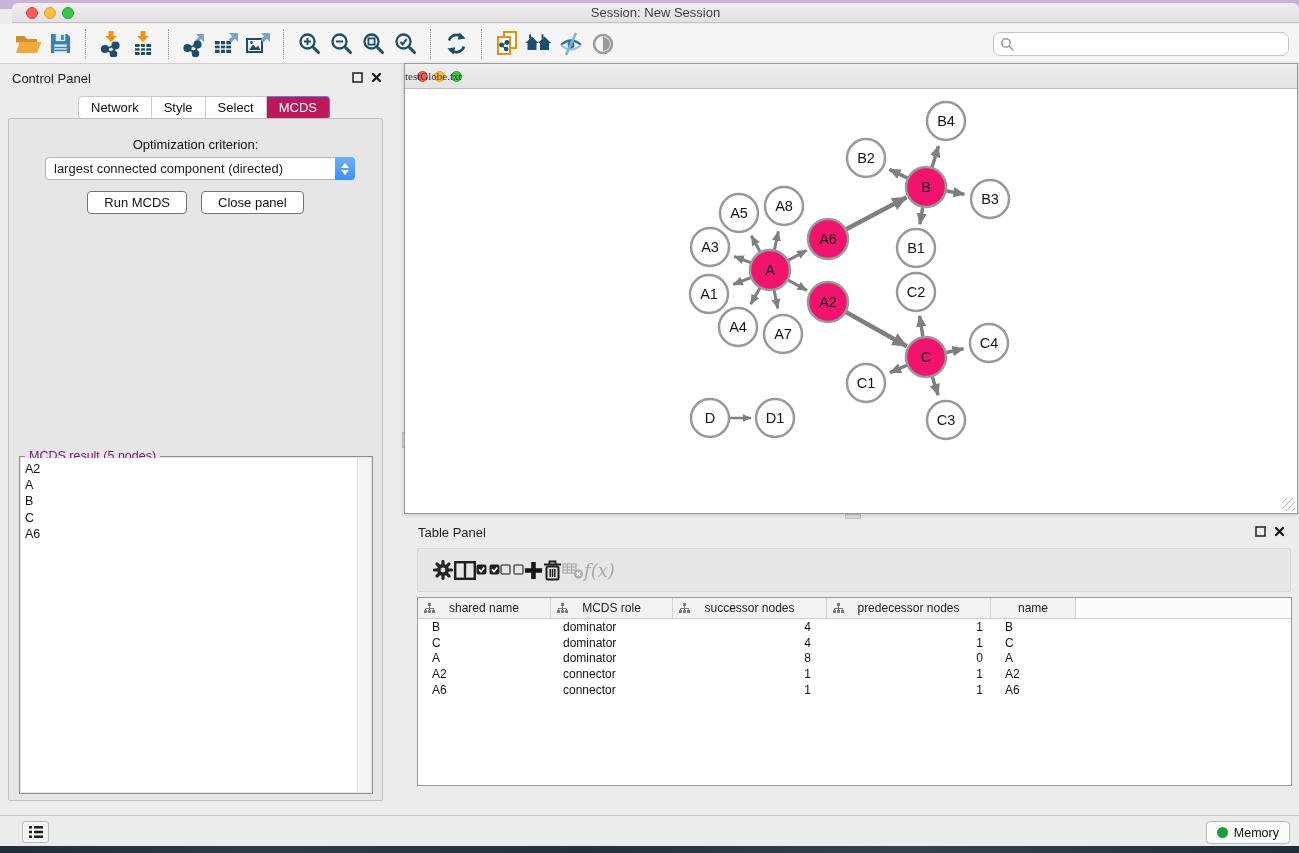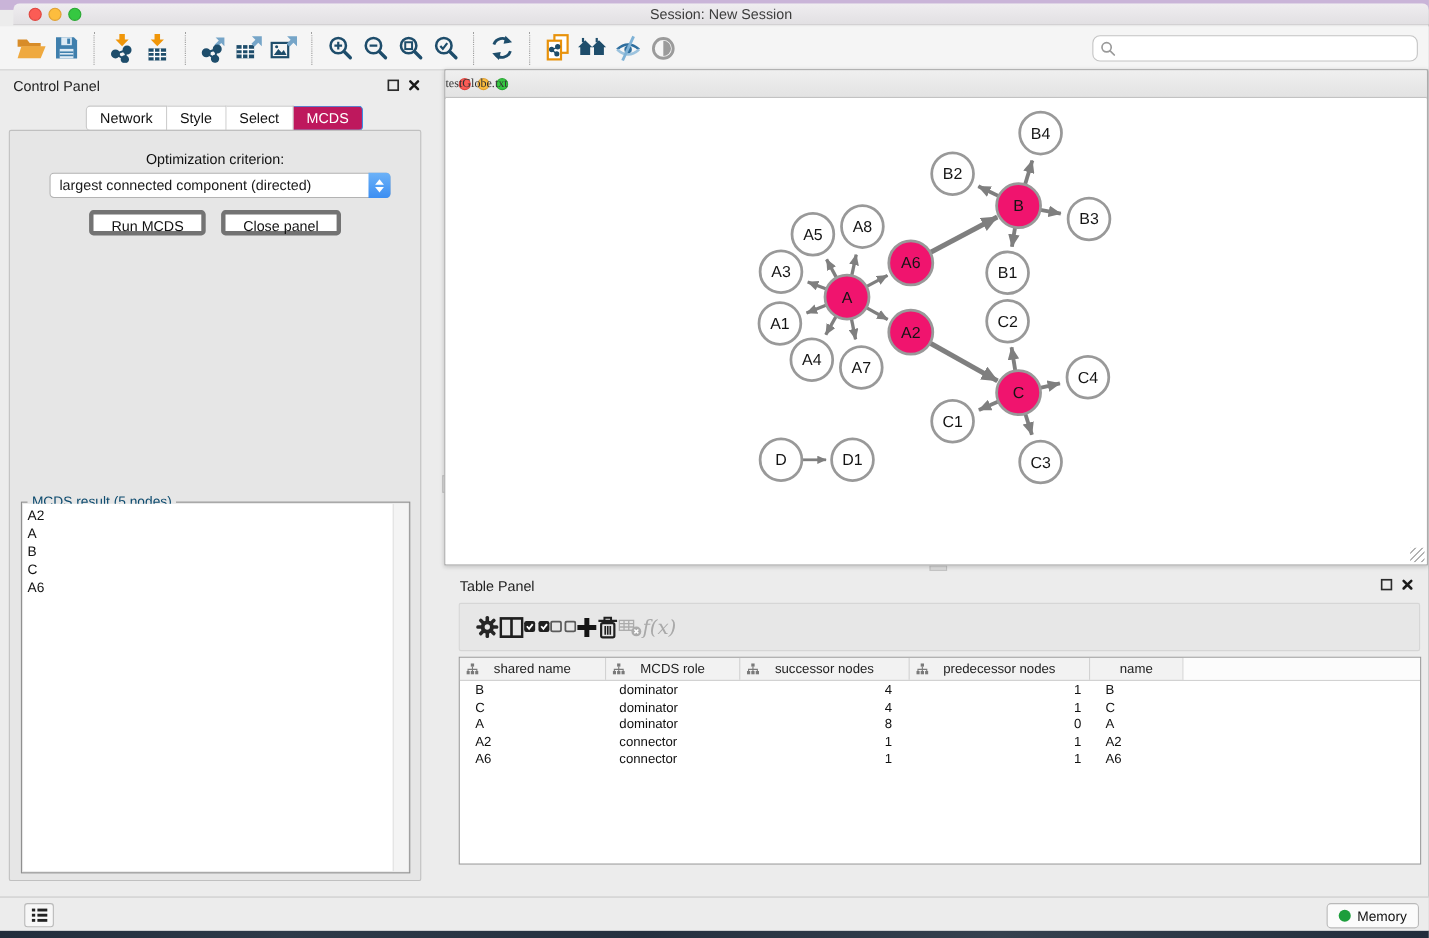--- a/index.html
+++ b/index.html
@@ -53,26 +53,26 @@
   .criterion { position:absolute; top:38px; left:36px; right:27px; height:23px;
     background:#fff; border:1px solid #b3b3b3; border-radius:4px;
     display:flex; align-items:center; font-size:13px; }
   .criterion .val { flex:1; padding-left:8px; white-space:nowrap; overflow:hidden; }
   .criterion .stepper { width:20px; height:23px; margin:-1px -1px -1px 0;
     background:linear-gradient(#6cb2f8,#3c8ef2); border-radius:0 4px 4px 0;
     display:flex; flex-direction:column; align-items:center; justify-content:center; gap:2px; }
   .stepper .up { width:0; height:0; border-left:4px solid transparent; border-right:4px solid transparent; border-bottom:5px solid #fff; }
   .stepper .down { width:0; height:0; border-left:4px solid transparent; border-right:4px solid transparent; border-top:5px solid #fff; }
   .cp-buttons { position:absolute; top:72px; left:0; right:0; display:flex; justify-content:center; gap:14px; }
-  .mac-btn { background:#fff; border:4px solid #737373; border-radius:4px; height:23px;
+  .mac-btn { background:#fff; border:1px solid #737373; border-radius:4px; height:23px;
     padding:0 16px; font-size:13px; color:#111; line-height:21px; }
   .fieldset { position:absolute; left:10px; right:9px; top:337px; bottom:6px;
     border:1px solid #8f8f8f; }
   .fieldset .legend { position:absolute; top:-8px; left:5px; background:#e6e6e6;
-    padding:0 4px; font-size:12.5px; color:#0c4a6e; }
+    padding:0 4px; font-size:12.5px; color:#701a75; }
   .fieldset .list { position:absolute; inset:1px; background:#fff; overflow:hidden; }
   .fieldset .track { position:absolute; top:1px; bottom:1px; right:1px; width:14px;
     background:#f4f4f4; border-left:1px solid #e2e2e2; }
   .mcds-item { font-size:12.5px; line-height:16.2px; padding-left:4px; color:#111; }
   .fieldset .list { padding-top:3px; }
 
   
   .split-h { position:absolute; left:402px; top:432px; width:6px; height:16px;
     background:#dedede; border:1px solid #c2c2c2; }
   .split-v { position:absolute; left:845px; top:514px; width:16px; height:5px;

